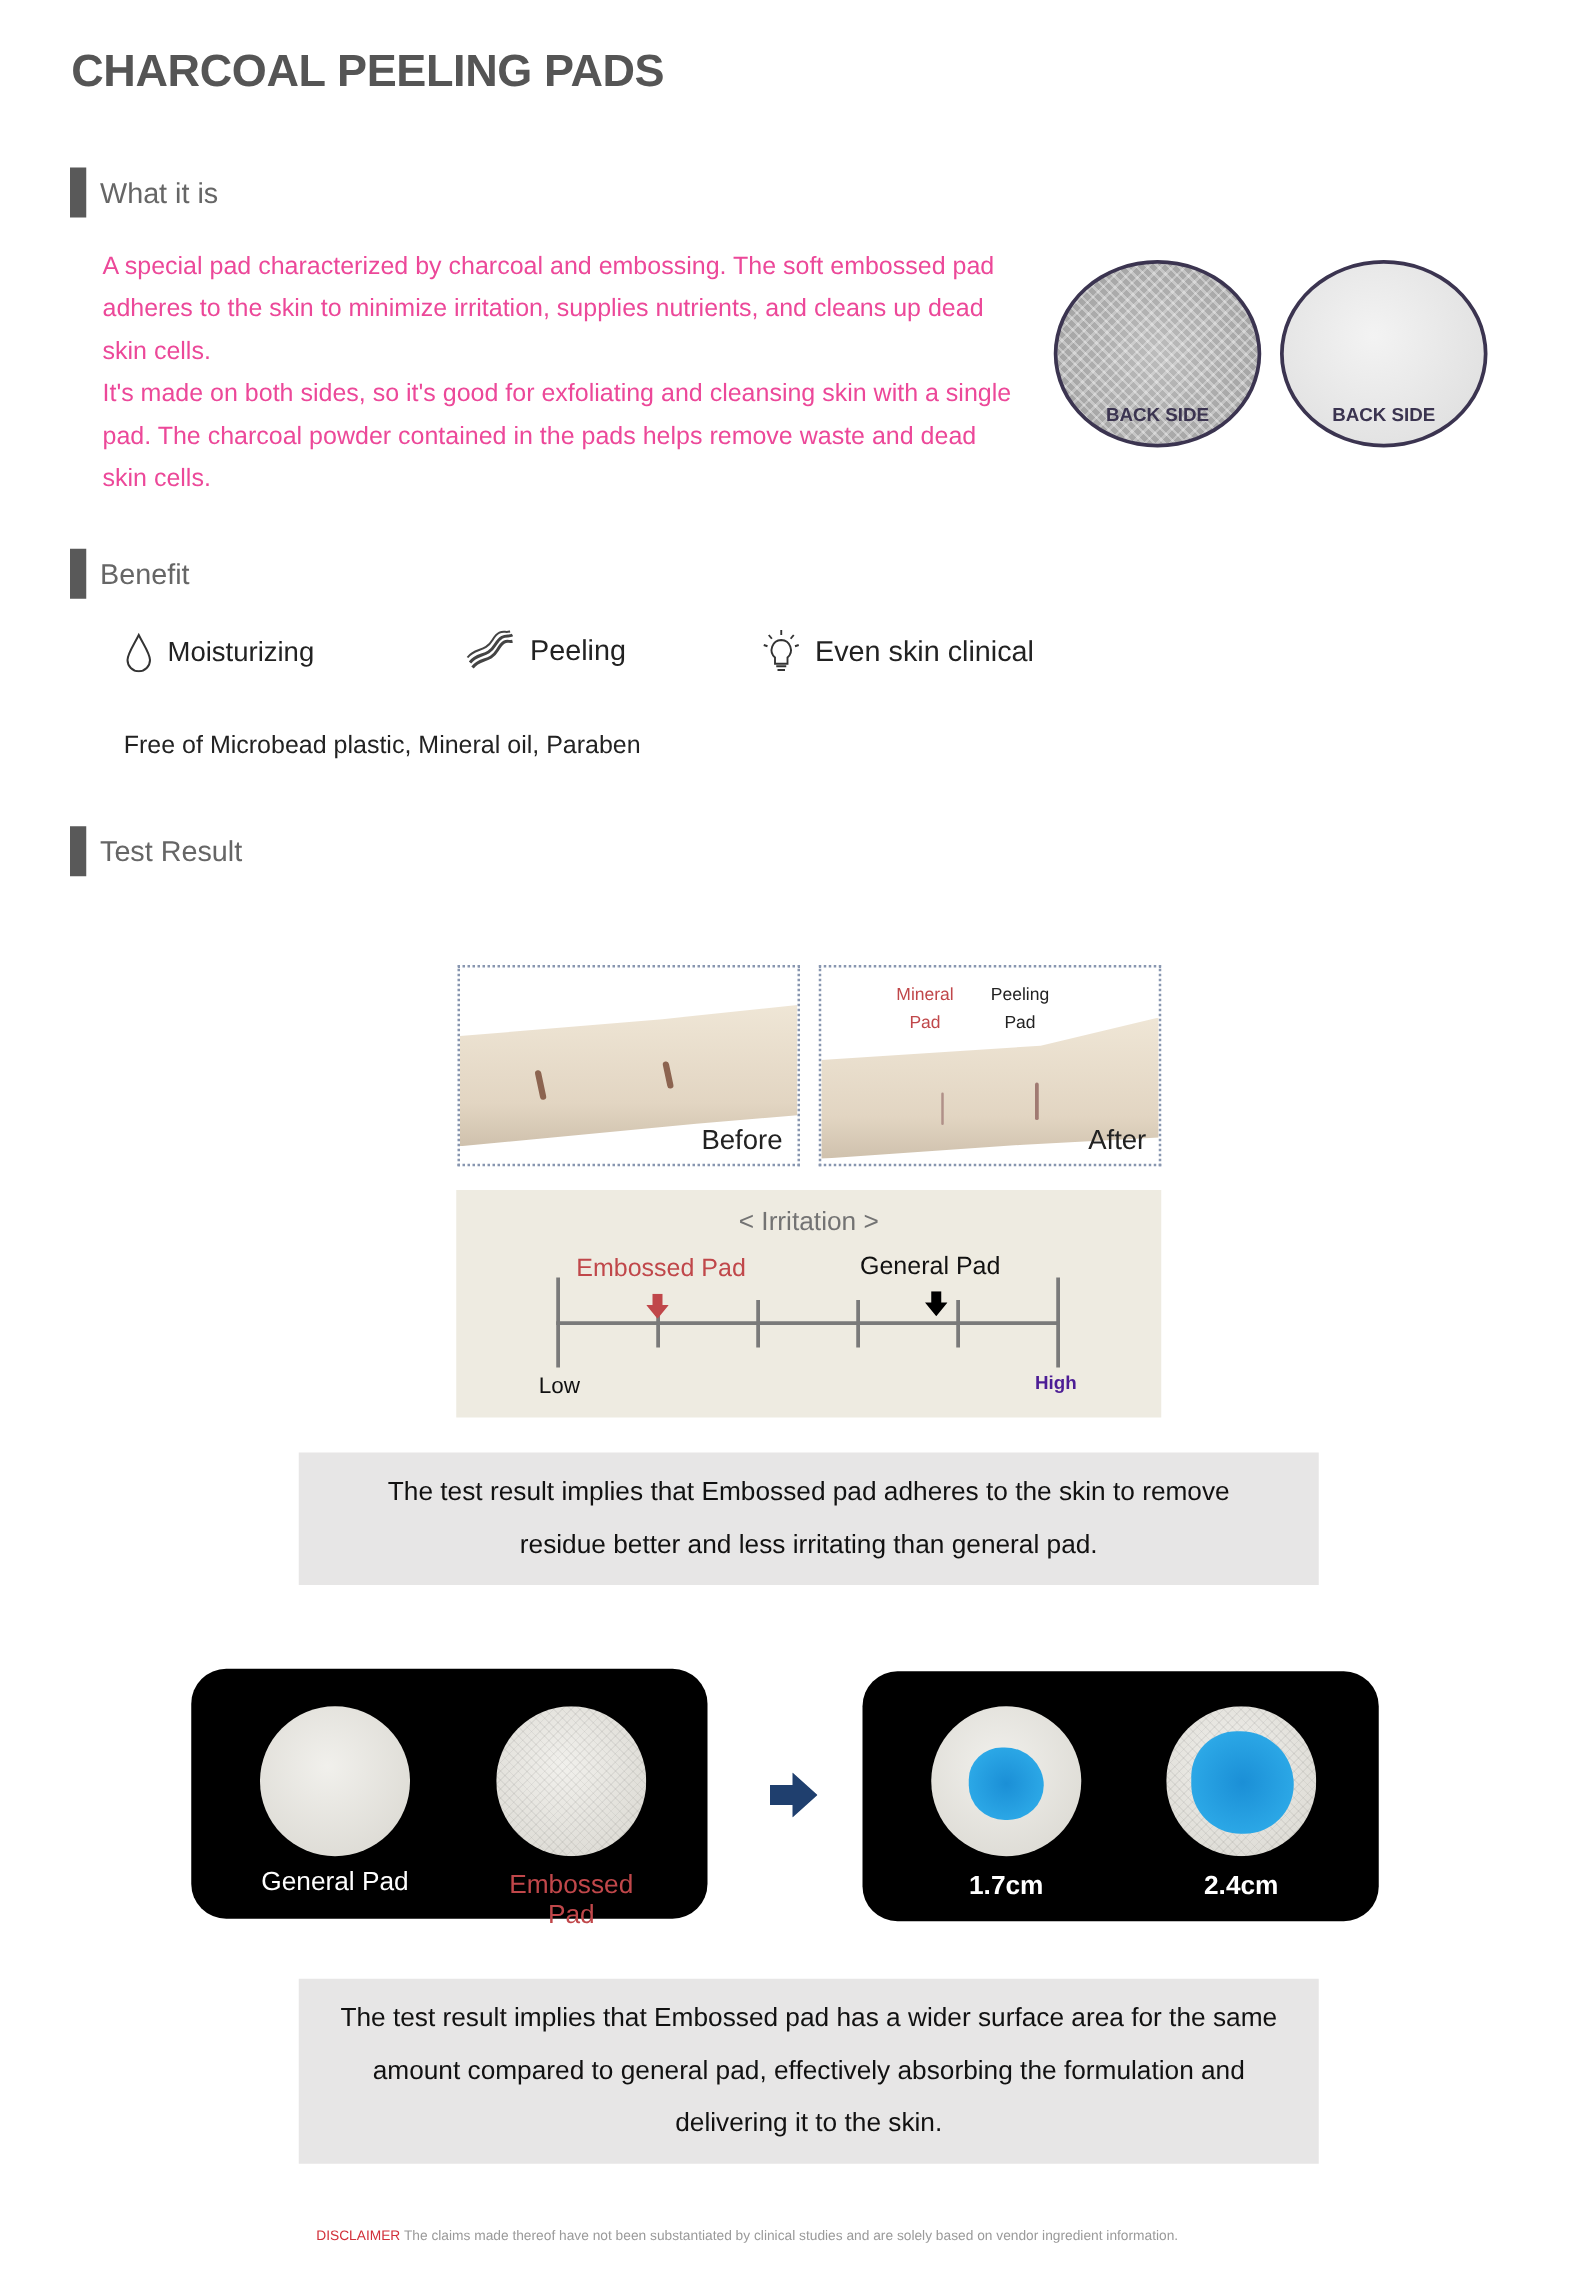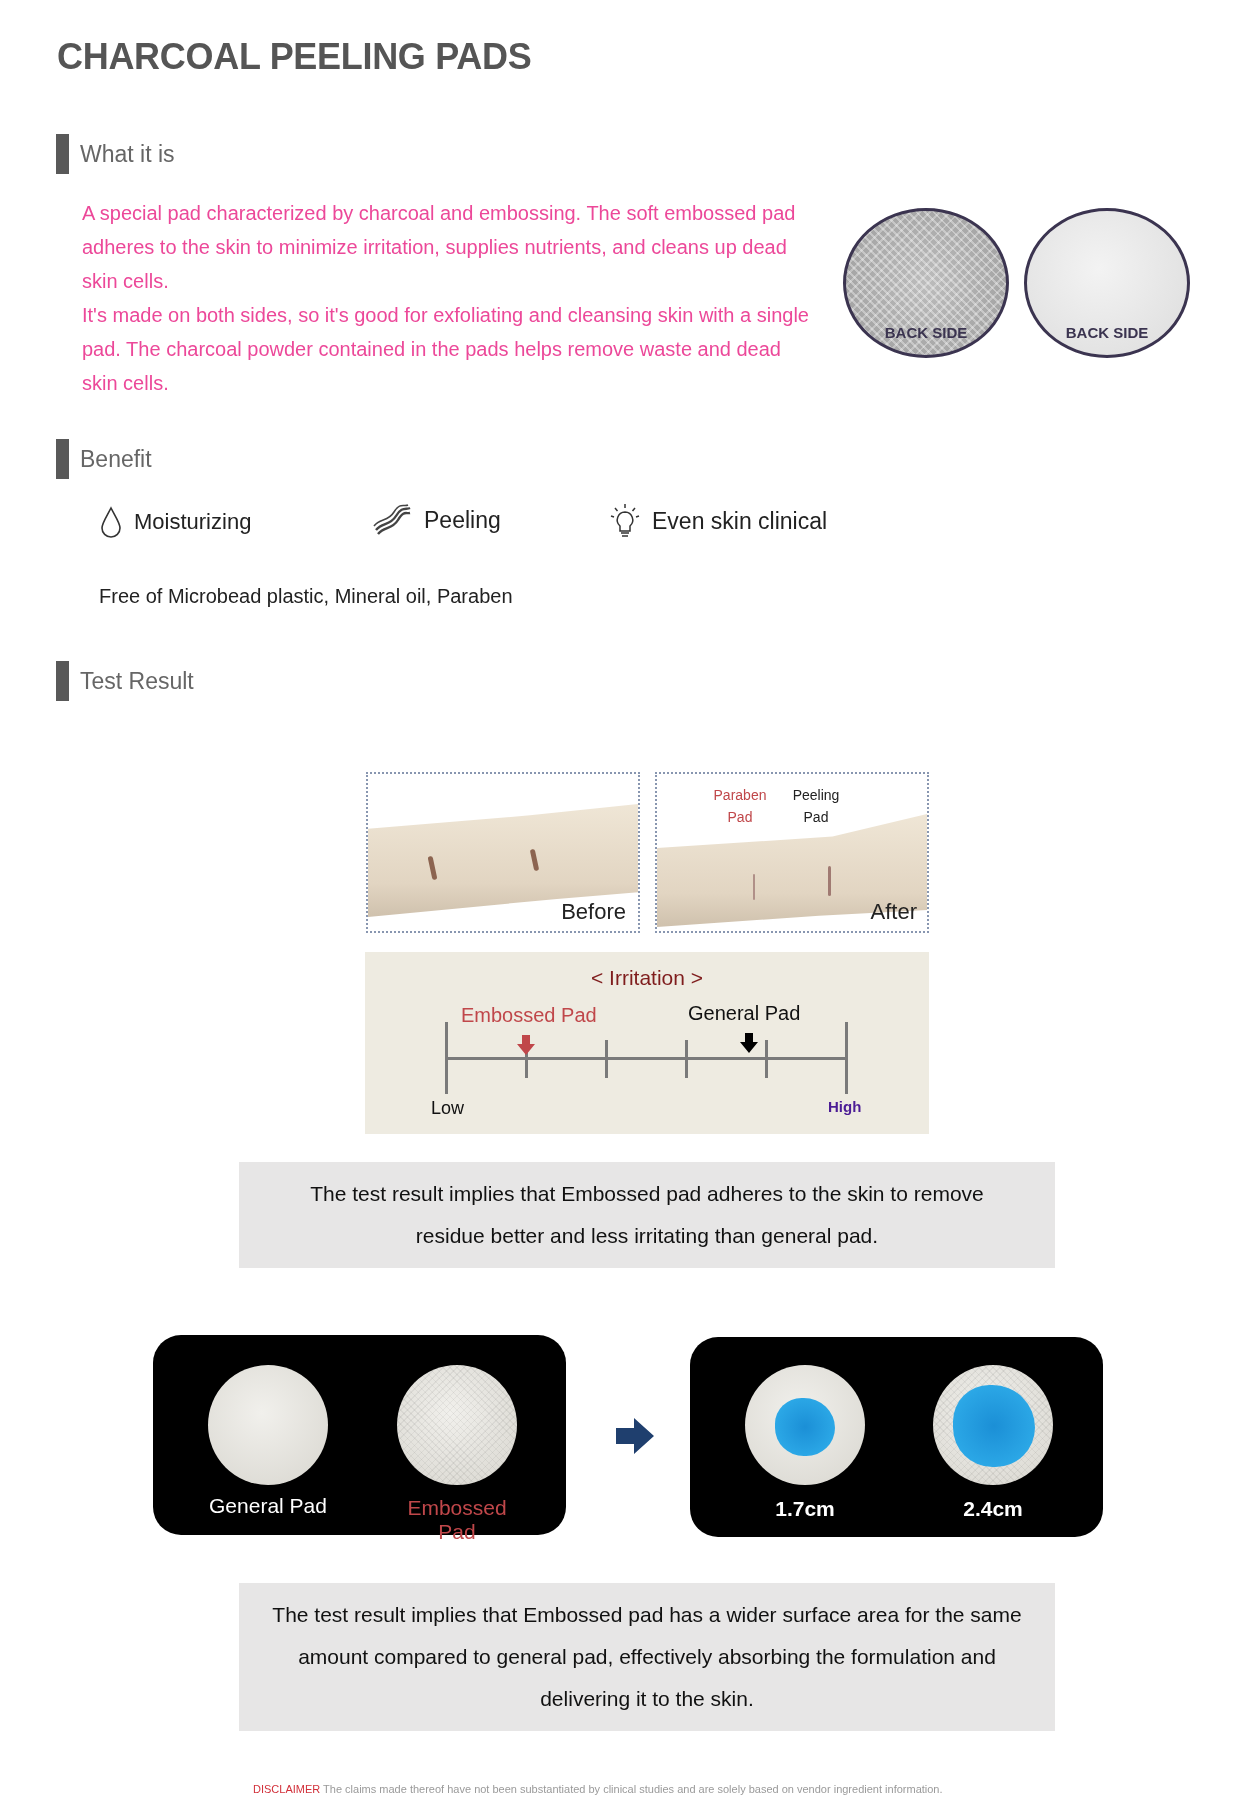--- a/index.html
+++ b/index.html
@@ -15,21 +15,21 @@
   .pad-back{background:radial-gradient(circle at 45% 40%,#f3f3f3,#dcdcdc);}
   .pad-label{font-size:15px;font-weight:bold;color:#3b3450;}
   .benefit{display:flex;align-items:center;gap:12px;font-size:22px;color:#222;}
   .benefit svg{display:block;}
   .free{left:99px;top:585px;font-size:20px;color:#222;}
   .photo{border:2px dotted #8896b0;box-sizing:border-box;background:#fff;overflow:hidden;}
   .arm{position:absolute;left:0;right:0;background:linear-gradient(180deg,#efe6d6,#e2d5c2 70%,#cfc1ad);}
   .photo-label{position:absolute;font-size:22px;color:#222;}
   .mark{position:absolute;width:5px;border-radius:3px;}
   .irr{background:#eeebe1;}
-  .irr-title{position:absolute;width:100%;text-align:center;top:14px;font-size:21px;color:#7f1d1d;}
+  .irr-title{position:absolute;width:100%;text-align:center;top:14px;font-size:21px;color:#737373;}
   .scale-line{position:absolute;height:3px;background:#7a7a7a;}
   .tick{position:absolute;width:3px;background:#7a7a7a;}
   .result{background:#e7e6e6;font-weight:normal;font-size:21px;text-align:center;color:#111;display:flex;align-items:center;justify-content:center;}
   .blk{background:#000;border-radius:28px;}
   .disk{position:absolute;width:120px;height:120px;border-radius:50%;background:radial-gradient(circle at 45% 40%,#f1f0ec,#d8d6cf);}
   .disk.emb{background-image:repeating-linear-gradient(45deg,rgba(0,0,0,.05) 0 1px,transparent 1px 5px),repeating-linear-gradient(-45deg,rgba(0,0,0,.05) 0 1px,transparent 1px 5px),radial-gradient(circle at 45% 40%,#f1f0ec,#d8d6cf);}
   .blot{position:absolute;border-radius:46% 54% 50% 50%;background:radial-gradient(circle,#1b8fd6,#2ba7e6 70%,#4fbaf0);}
   .blk-label{position:absolute;font-size:21px;text-align:center;width:140px;}
   .disclaimer{left:253px;top:1783px;font-size:11px;color:#9a9a9a;}
   .disclaimer .red{color:#d2303a;}
@@ -101,21 +101,21 @@
   <div class="mark" style="left:62px;top:82px;height:24px;background:#8c6450;transform:rotate(-12deg);"></div>
   <div class="mark" style="left:164px;top:75px;height:22px;background:#8c6450;transform:rotate(-12deg);"></div>
   <div class="photo-label" style="right:12px;bottom:6px;">Before</div>
 </div>
 
 <div class="abs photo" style="left:655px;top:772px;width:274px;height:161px;">
   <div class="arm" style="top:40px;bottom:4px;clip-path:polygon(0 30%,65% 20%,100% 0,100% 85%,60% 90%,0 100%);"></div>
   <div class="mark" style="left:96px;top:100px;height:26px;width:2px;background:#b09088;"></div>
   <div class="mark" style="left:171px;top:92px;height:30px;width:3px;background:#a07a72;"></div>
   <div class="abs" style="left:48px;top:10px;width:70px;text-align:center;font-size:14px;line-height:22px;color:#c0474a;">
-    <div>Paraben</div>
+    <div>Mineral</div>
     <div>Pad</div>
   </div>
   <div class="abs" style="left:124px;top:10px;width:70px;text-align:center;font-size:14px;line-height:22px;color:#222;">
     <div>Peeling</div>
     <div>Pad</div>
   </div>
   <div class="photo-label" style="right:10px;bottom:6px;">After</div>
 </div>
 
 <div class="abs irr" style="left:365px;top:952px;width:564px;height:182px;">

